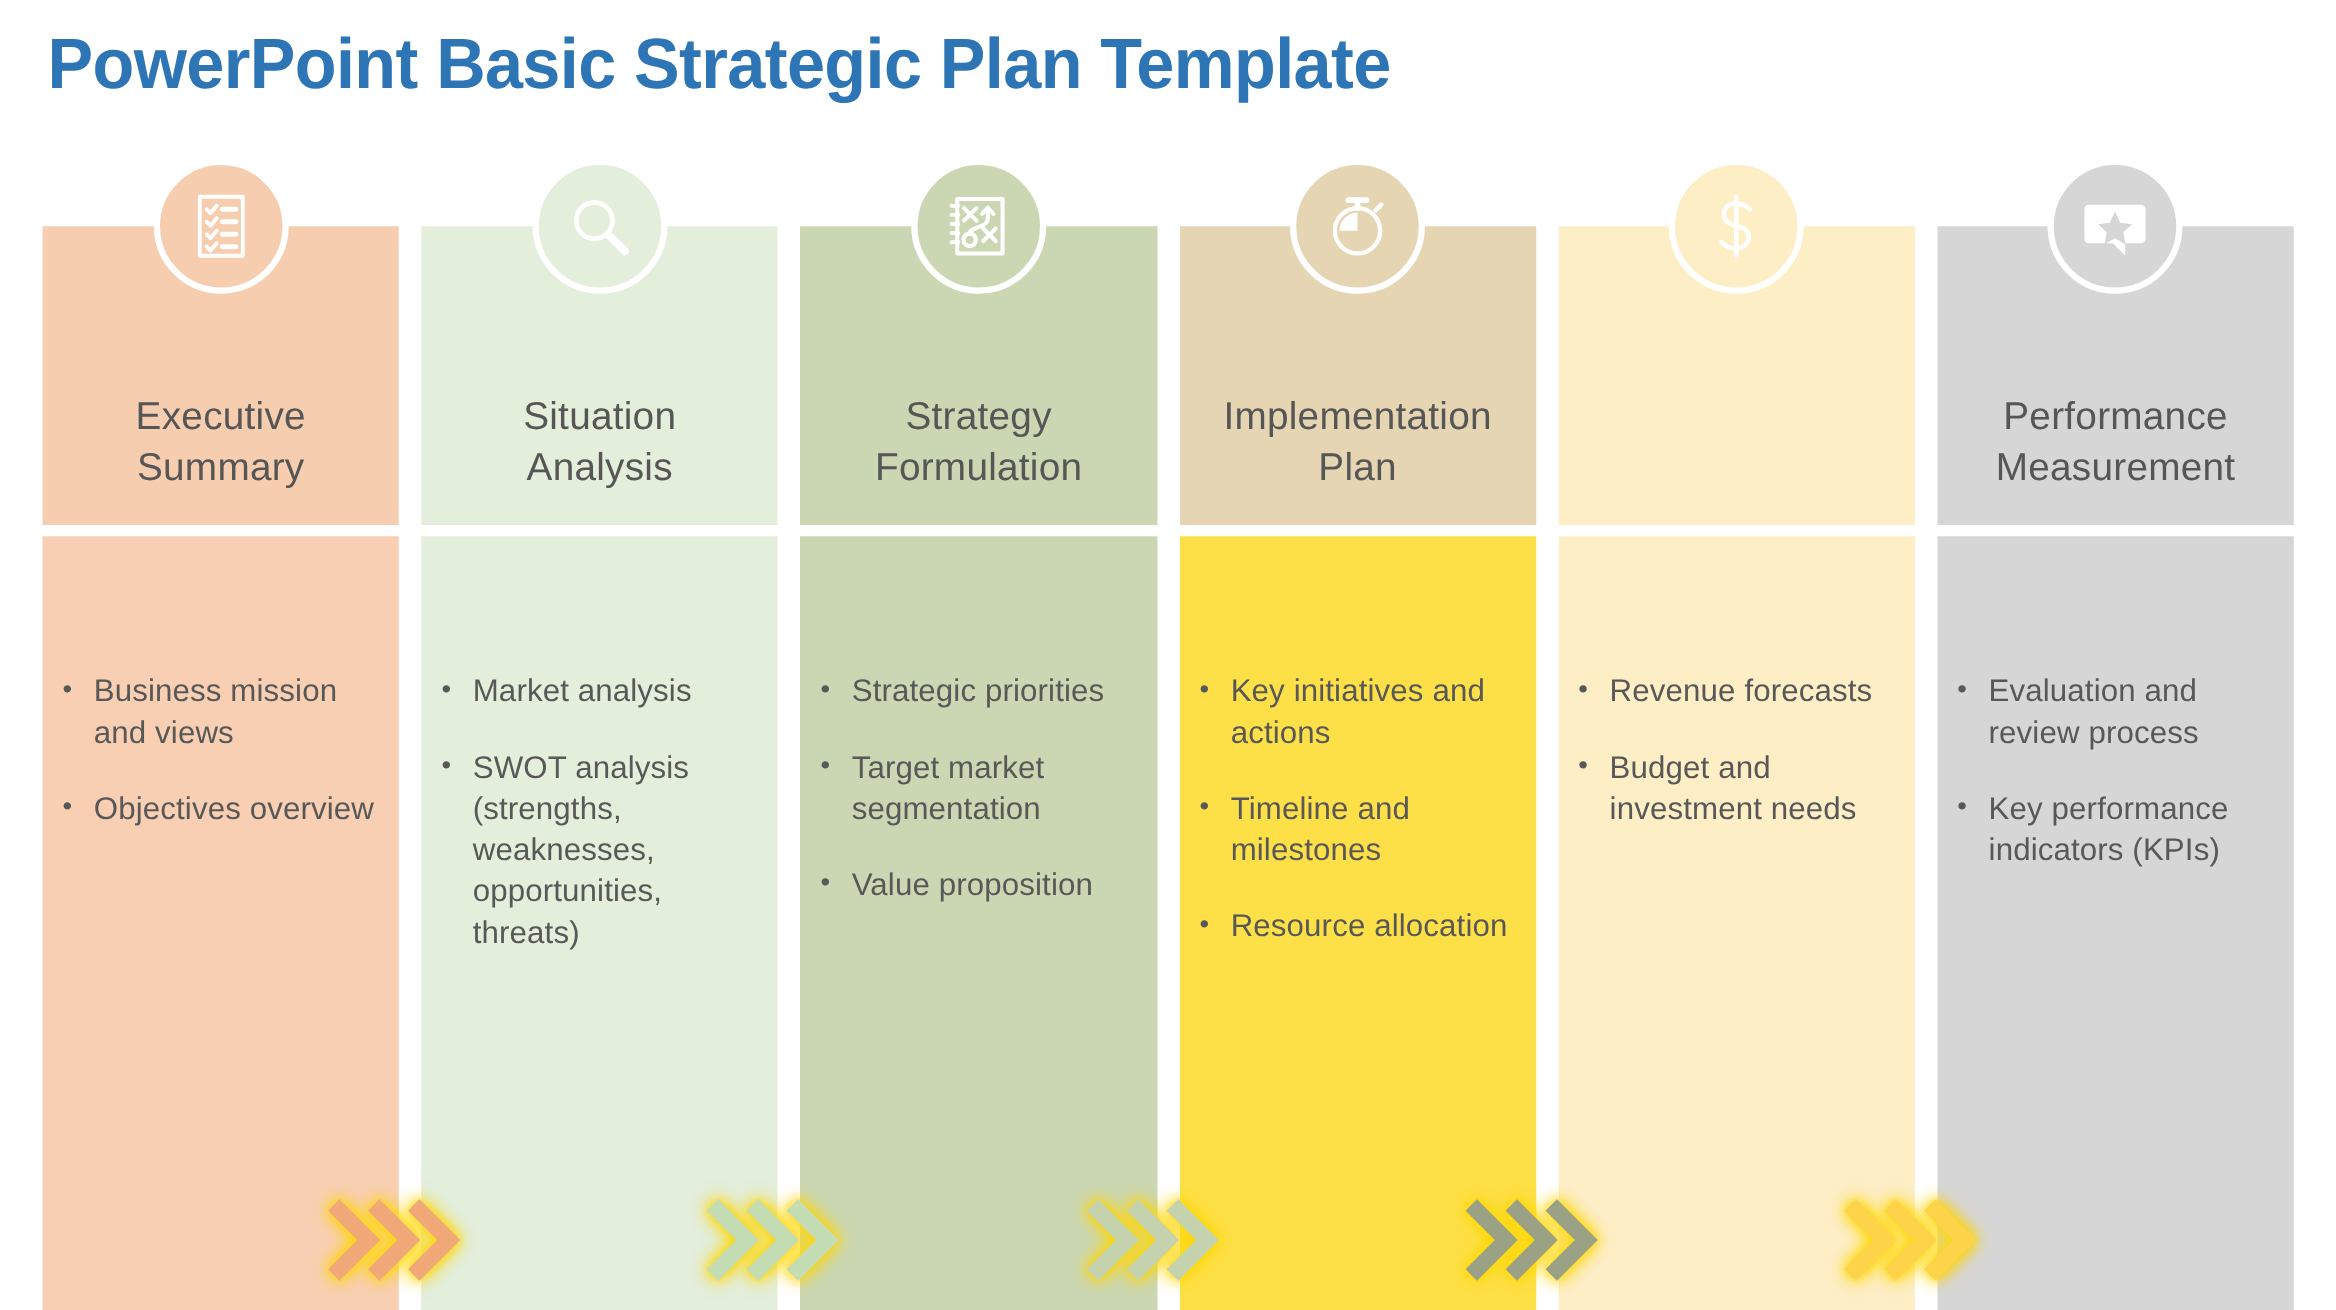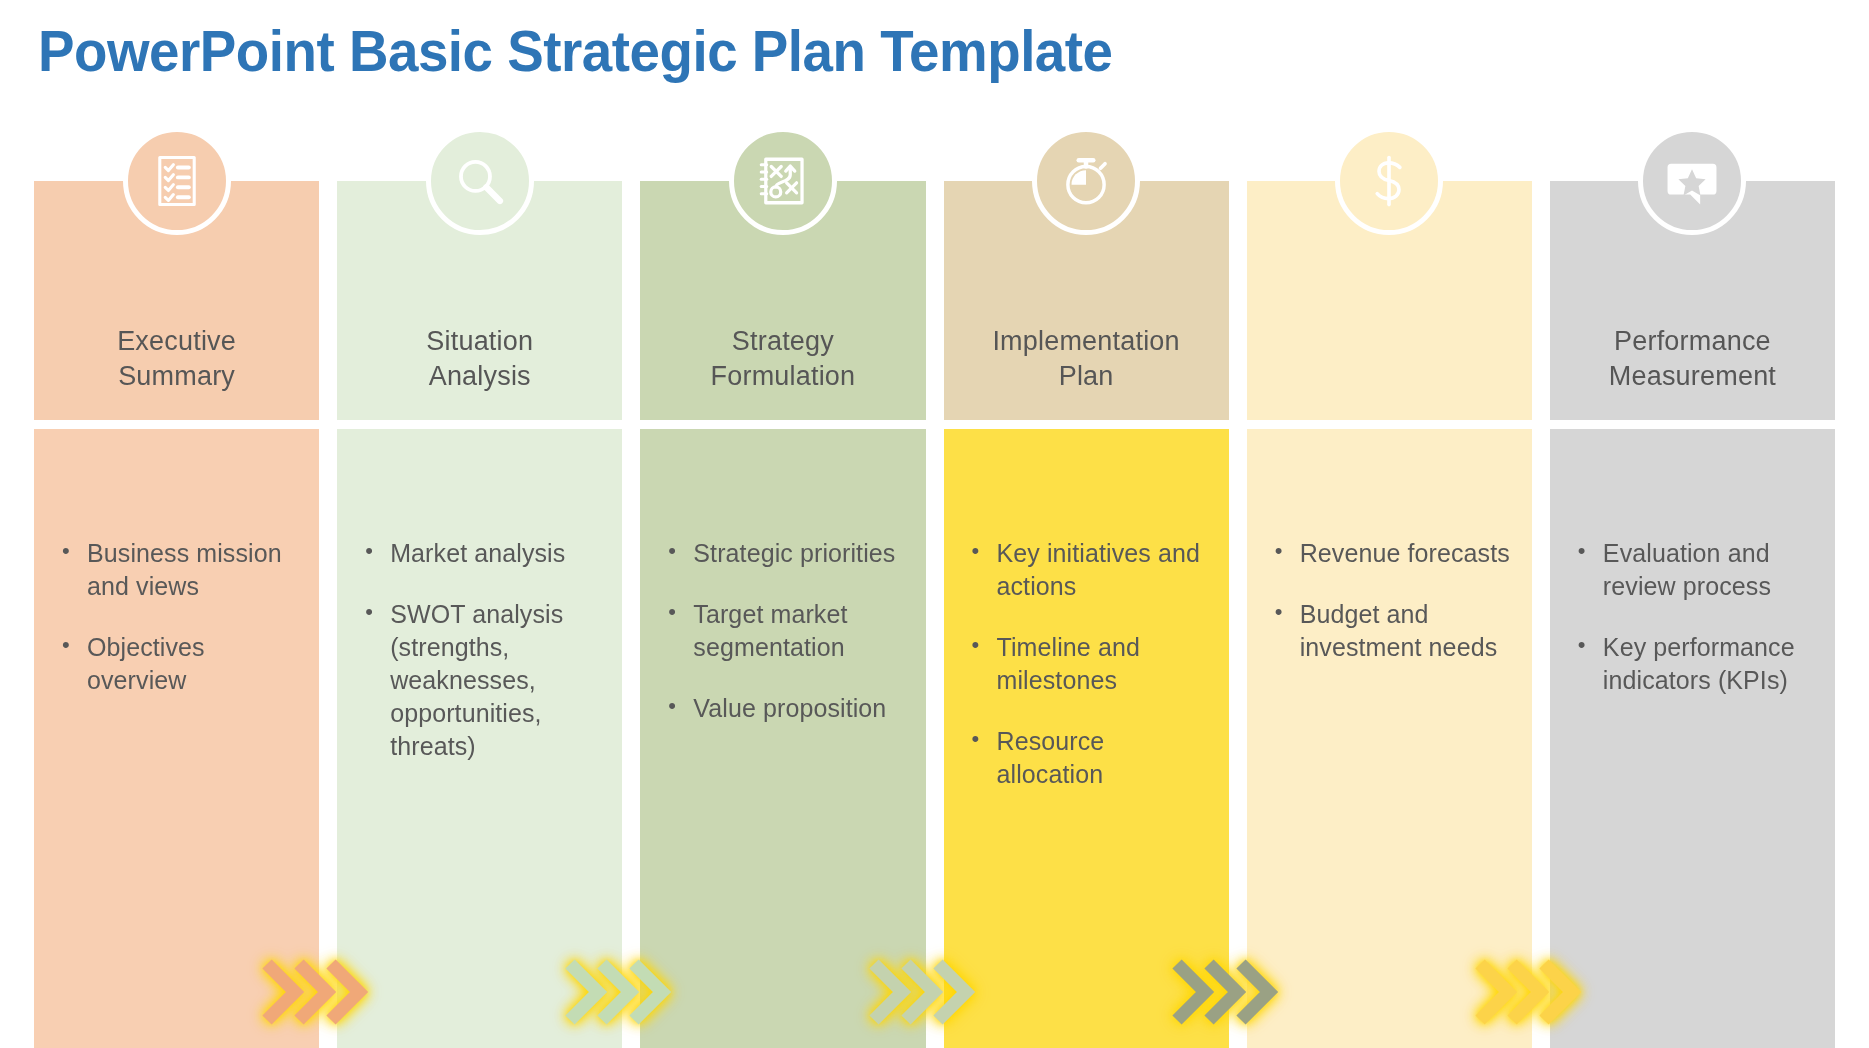--- a/index.html
+++ b/index.html
@@ -50,34 +50,34 @@
   }
 
   .head-block {
     height: 239px;
     display: flex;
     align-items: flex-end;
     justify-content: center;
     padding-bottom: 26px;
   }
   .head-title {
-    font-size: 27px;
+    font-size: 31px;
     line-height: 1.3;
     color: #565656;
     text-align: center;
     font-weight: 400;
     letter-spacing: 0.2px;
     padding: 0 8px;
   }
 
   .gap { height: 9px; background: #ffffff; }
 
   .body-block {
     flex: 1 1 auto;
-    padding: 108px 18px 0 20px;
+    padding: 108px 18px 0 8px;
   }
   ul.bullets { list-style: none; }
   ul.bullets li {
     position: relative;
     padding-left: 33px;
     font-size: 25px;
     line-height: 1.32;
     color: #585858;
     margin-bottom: 28px;
     letter-spacing: 0.1px;

